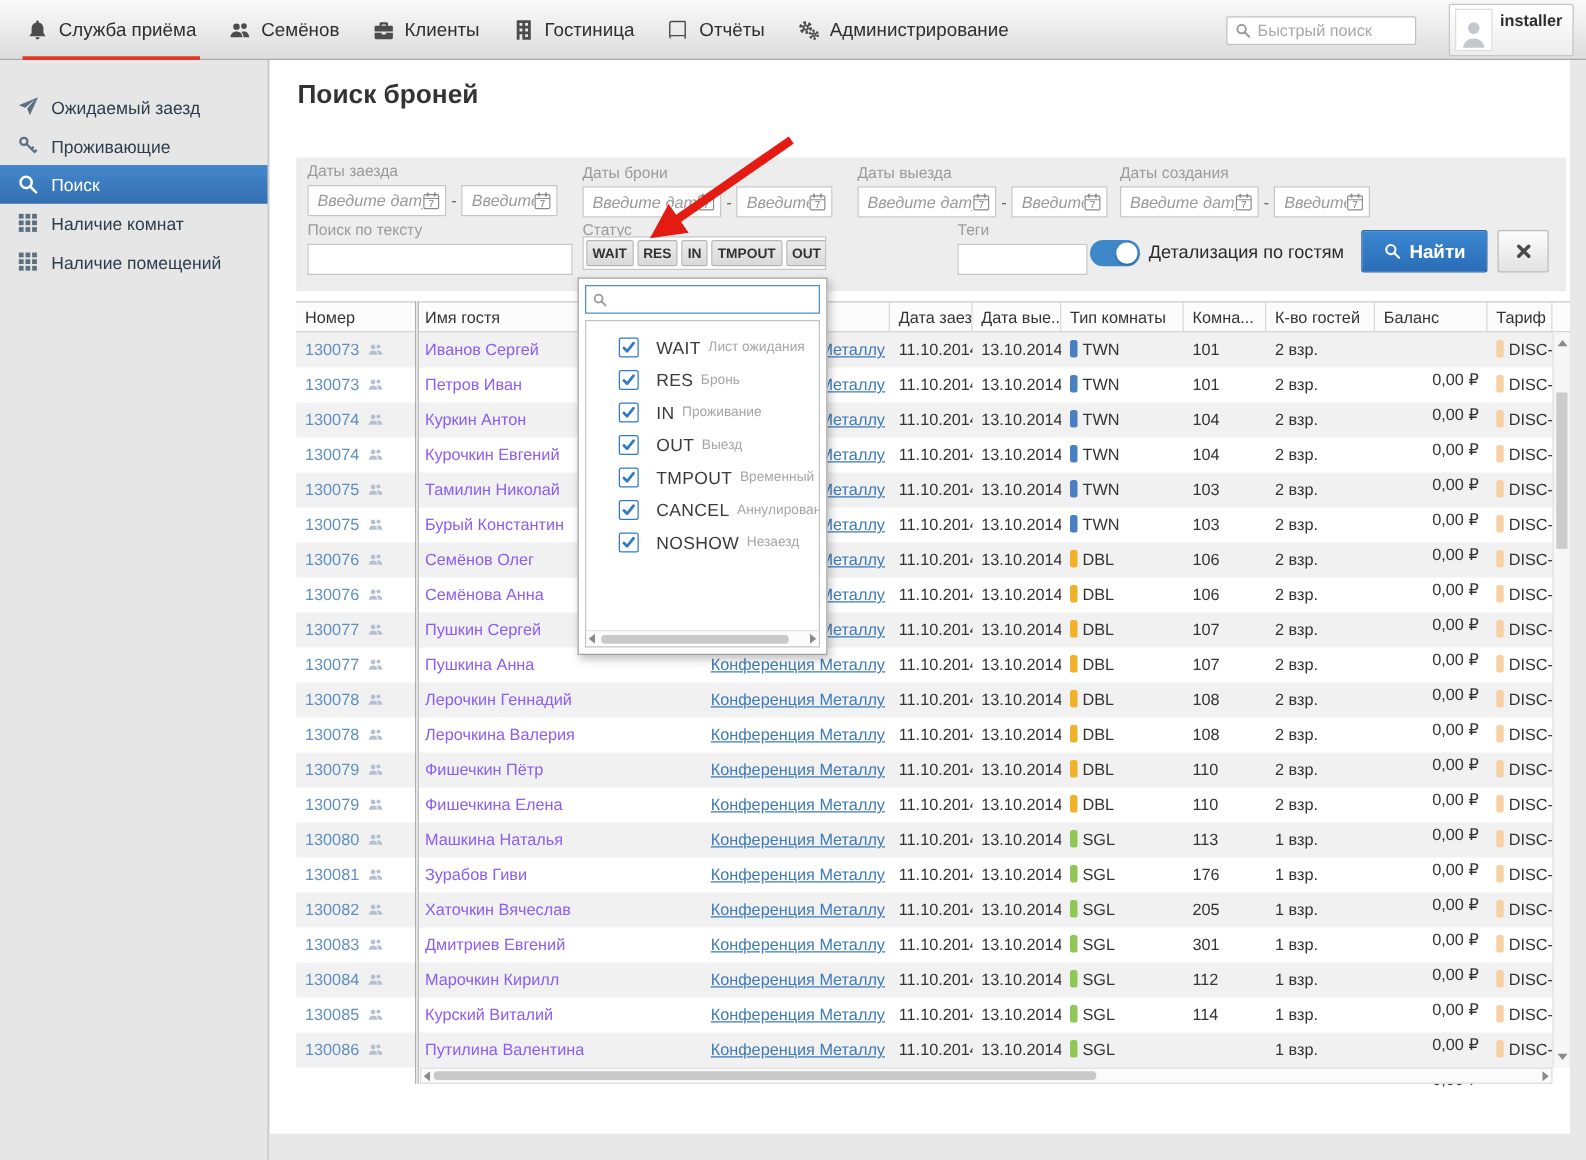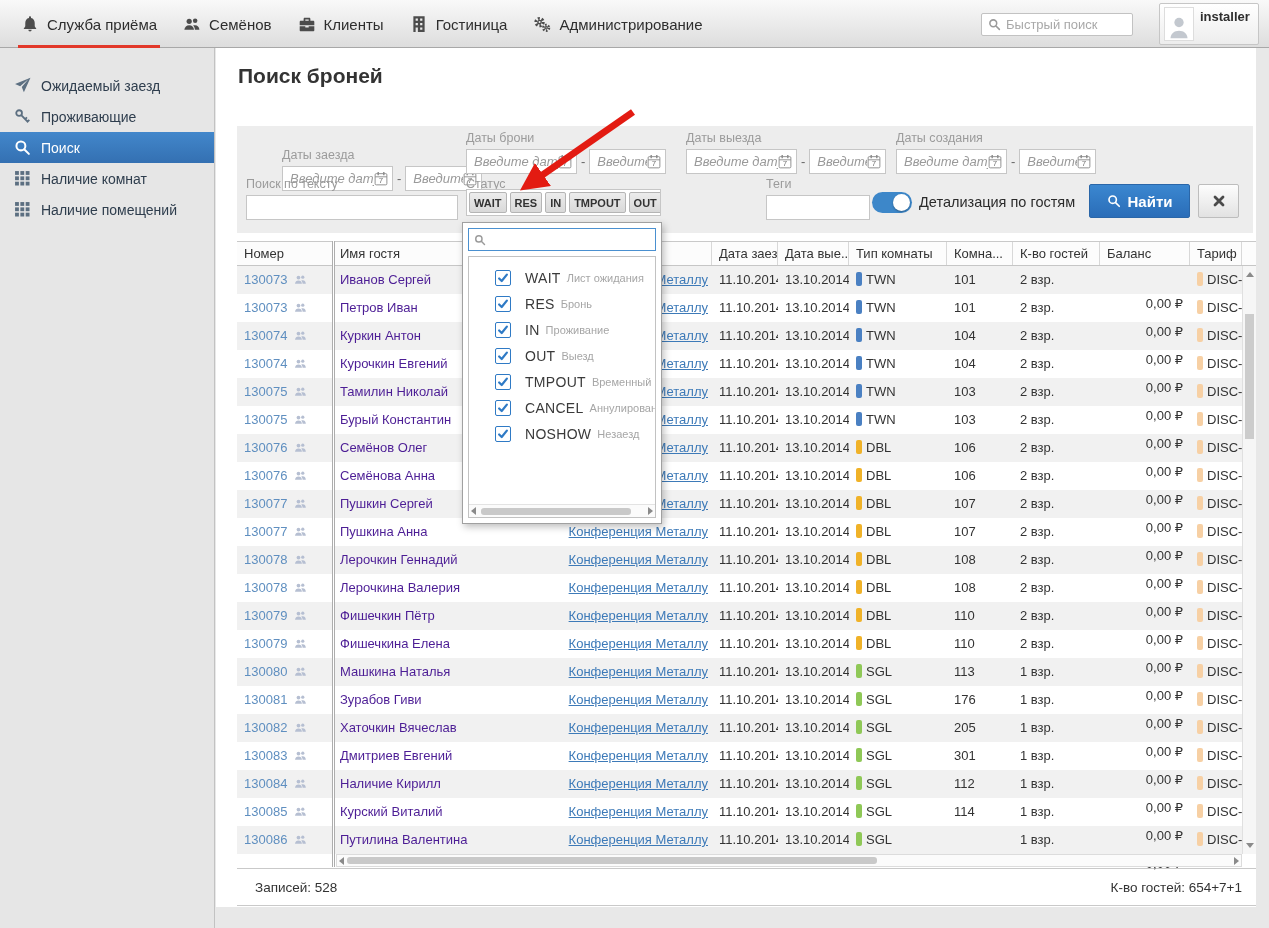--- a/index.html
+++ b/index.html
@@ -86,21 +86,21 @@
   .thead { display:flex; height:25px; border-top:1px solid #c9c9c9; border-bottom:1px solid #c6c6c6; background:#fcfcfc; }
   .th { font-size:13px; color:#333; padding:4px 0 0 7px; border-right:1px solid #d8d8d8; white-space:nowrap; overflow:hidden; cursor:pointer; }
   .th.last { border-right:0; cursor:default; }
   .tbody { position:relative; height:588px; }
   .row { display:flex; height:28px; font-size:13px; align-items:center; cursor:pointer; }
   .row.odd { background:#f1f1f1; }
   .cell { padding-left:7px; white-space:nowrap; overflow:hidden; height:28px; line-height:28px; }
   .cell.right { text-align:right; padding-left:0; padding-right:4px; }
   .cell.bal { padding-right:7px;margin-top:48px; }
   a.numlink { color:#5f8fc0; text-decoration:none; }
-  a.namelink { color:#4c1d95; text-decoration:none; }
+  a.namelink { color:#8b5cf6; text-decoration:none; }
   a.grplink { color:#3d7ab8; text-decoration:underline; }
   .gicon { display:inline-block; width:15px; height:13px; color:#b6bfd2; margin-left:6px; vertical-align:-2px; }
   .marker { display:inline-block; width:6px; height:14px; border-radius:2px; margin-right:4px; vertical-align:-2px; }
   .frozen-line { position:absolute; left:95px; top:0; width:3px; height:626px; background:#fff;
     border-left:1px solid #adadad; border-right:1px solid #adadad; z-index:4; }
   
   .vscroll { position:absolute; right:0; top:0; width:14px; height:588px; background:#f6f6f6; border-left:1px solid #e0e0e0; cursor:pointer; }
   .vthumb { position:absolute; left:2px; right:2px; top:48px; height:125px; background:#cccccc; }
   .tri { position:absolute; width:0; height:0; border-left:4px solid transparent; border-right:4px solid transparent; left:3px; }
   .tri.up { top:6px; border-bottom:5px solid #8a8a8a; }
@@ -177,20 +177,28 @@
         <div class="tab">
           <span class="nicon">
             <svg viewBox="0 0 16 16">
               <path fill="currentColor" fill-rule="evenodd" d="M3 1h10v14H3V1zm2 2v2h2V3H5zm4 0v2h2V3H9zM5 7v2h2V7H5zm4 0v2h2V7H9zm-4 4v4h2v-4H5zm4 0v2h2v-2H9z"></path>
             </svg>
           </span>
           <span>Гостиница</span>
         </div>
         <div class="tab">
           <span class="nicon">
+            <svg viewBox="0 0 16 16">
+              <path fill="currentColor" d="M4 1.5h9c.6 0 1 .4 1 1v11c0 .6-.4 1-1 1H4a2 2 0 0 1-2-2v-9a2 2 0 0 1 2-2zm0 1a1 1 0 0 0-1 1v8.3c.3-.2.6-.3 1-.3h9v-9H4zm0 10c-.6 0-1 .4-1 1s.4 1 1 1h9v-2H4z"></path>
+            </svg>
+          </span>
+          <span>Отчёты</span>
+        </div>
+        <div class="tab">
+          <span class="nicon">
             <svg viewBox="0 0 17 16">
               <g fill="none" stroke="currentColor">
                 <circle cx="6.2" cy="6.2" r="3.5" stroke-width="2.8" stroke-dasharray="1.9 1.7"></circle>
                 <circle cx="6.2" cy="6.2" r="1.6" stroke-width="1.3"></circle>
                 <circle cx="12.4" cy="11.6" r="2.7" stroke-width="2.4" stroke-dasharray="1.5 1.35"></circle>
                 <circle cx="12.4" cy="11.6" r="1.1" stroke-width="1.1"></circle>
               </g>
             </svg>
           </span>
           <span>Администрирование</span>
@@ -287,21 +295,21 @@
           <span>Наличие помещений</span>
         </div>
       </nav>
   </aside>
 
   <main class="content">
     <h1 class="page-title">Поиск броней</h1>
 
     <section class="filter-panel">
       <div id="date-groups">
-          <div class="fgroup" style="left:9px; top:22px;margin-left:36px;">
+          <div class="fgroup" style="left:9px; top:4px;">
             <div class="flabel">Даты заезда</div>
             <div class="daterow">
               <span class="dinput">
                 <input placeholder="Введите дату" style="">
                 <span class="cal">
                   <svg viewBox="0 0 15 16">
                     <rect x="1.2" y="2.8" width="12.6" height="12" rx="1.2" fill="#fff" stroke="#8a8a8a"></rect>
                     <path d="M4.5 1v3.4M10.5 1v3.4" stroke="#8a8a8a" stroke-width="1.5"></path>
                     <path d="M1.2 6.2h12.6" stroke="#8a8a8a"></path>
                     <text x="7.5" y="13.2" font-size="8.5" text-anchor="middle" fill="#777">7</text>
@@ -813,21 +821,21 @@
           </div>
           <div class="row odd">
             <div class="cell" style="width:96px"><a class="numlink">130084</a><span class="gicon"><svg viewBox="0 0 16 16">
                   <g fill="currentColor">
                     <circle cx="5.5" cy="5.6" r="2.3"></circle>
                     <circle cx="10.8" cy="5.2" r="2"></circle>
                     <path d="M1.2 13.2c.2-2.6 2-4.1 4.3-4.1 2.4 0 4.1 1.5 4.3 4.1H1.2z"></path>
                     <path d="M10.6 13.2c-.1-1.7-.7-3-1.7-3.8.6-.3 1.2-.4 1.9-.4 2 0 3.6 1.3 3.8 4.2h-4z"></path>
                   </g>
                 </svg></span></div>
-            <div class="cell" style="width:137px"><a class="namelink">Наличие Кирилл</a></div>
+            <div class="cell" style="width:137px"><a class="namelink">Марочкин Кирилл</a></div>
             <div class="cell right" style="width:242px"><a class="grplink">Конференция Металлу</a></div>
             <div class="cell" style="width:66px">11.10.2014</div>
             <div class="cell" style="width:71px">13.10.2014</div>
             <div class="cell" style="width:98px"><span class="marker" style="background:#8fc857"></span>SGL</div>
             <div class="cell" style="width:66px">112</div>
             <div class="cell" style="width:87px">1 взр.</div>
             <div class="cell right bal" style="width:90px">0,00 ₽</div>
             <div class="cell" style="width:52px"><span class="marker" style="background:#f7d0a4"></span>DISC-5</div>
           </div>
           <div class="row">
@@ -982,19 +990,15 @@
 
     <svg class="arrow-annotation" viewBox="0 0 460 170">
       <defs>
         <marker id="ah" markerWidth="4" markerHeight="4" refX="2.6" refY="2" orient="auto">
           <path d="M0 0L4 2L0 4z" fill="#e31b12"></path>
         </marker>
       </defs>
       <line x1="417" y1="64" x2="312" y2="137" stroke="#e31b12" stroke-width="7" marker-end="url(#ah)"></line>
     </svg>
 
-    <footer class="footer">
-      <span class="fleft">Записей: 528</span>
-      <span class="fright">К-во гостей: 654+7+1</span>
-    </footer>
     <div class="content-bottom"></div>
   </main>
 </div>
 
 </body></html>

